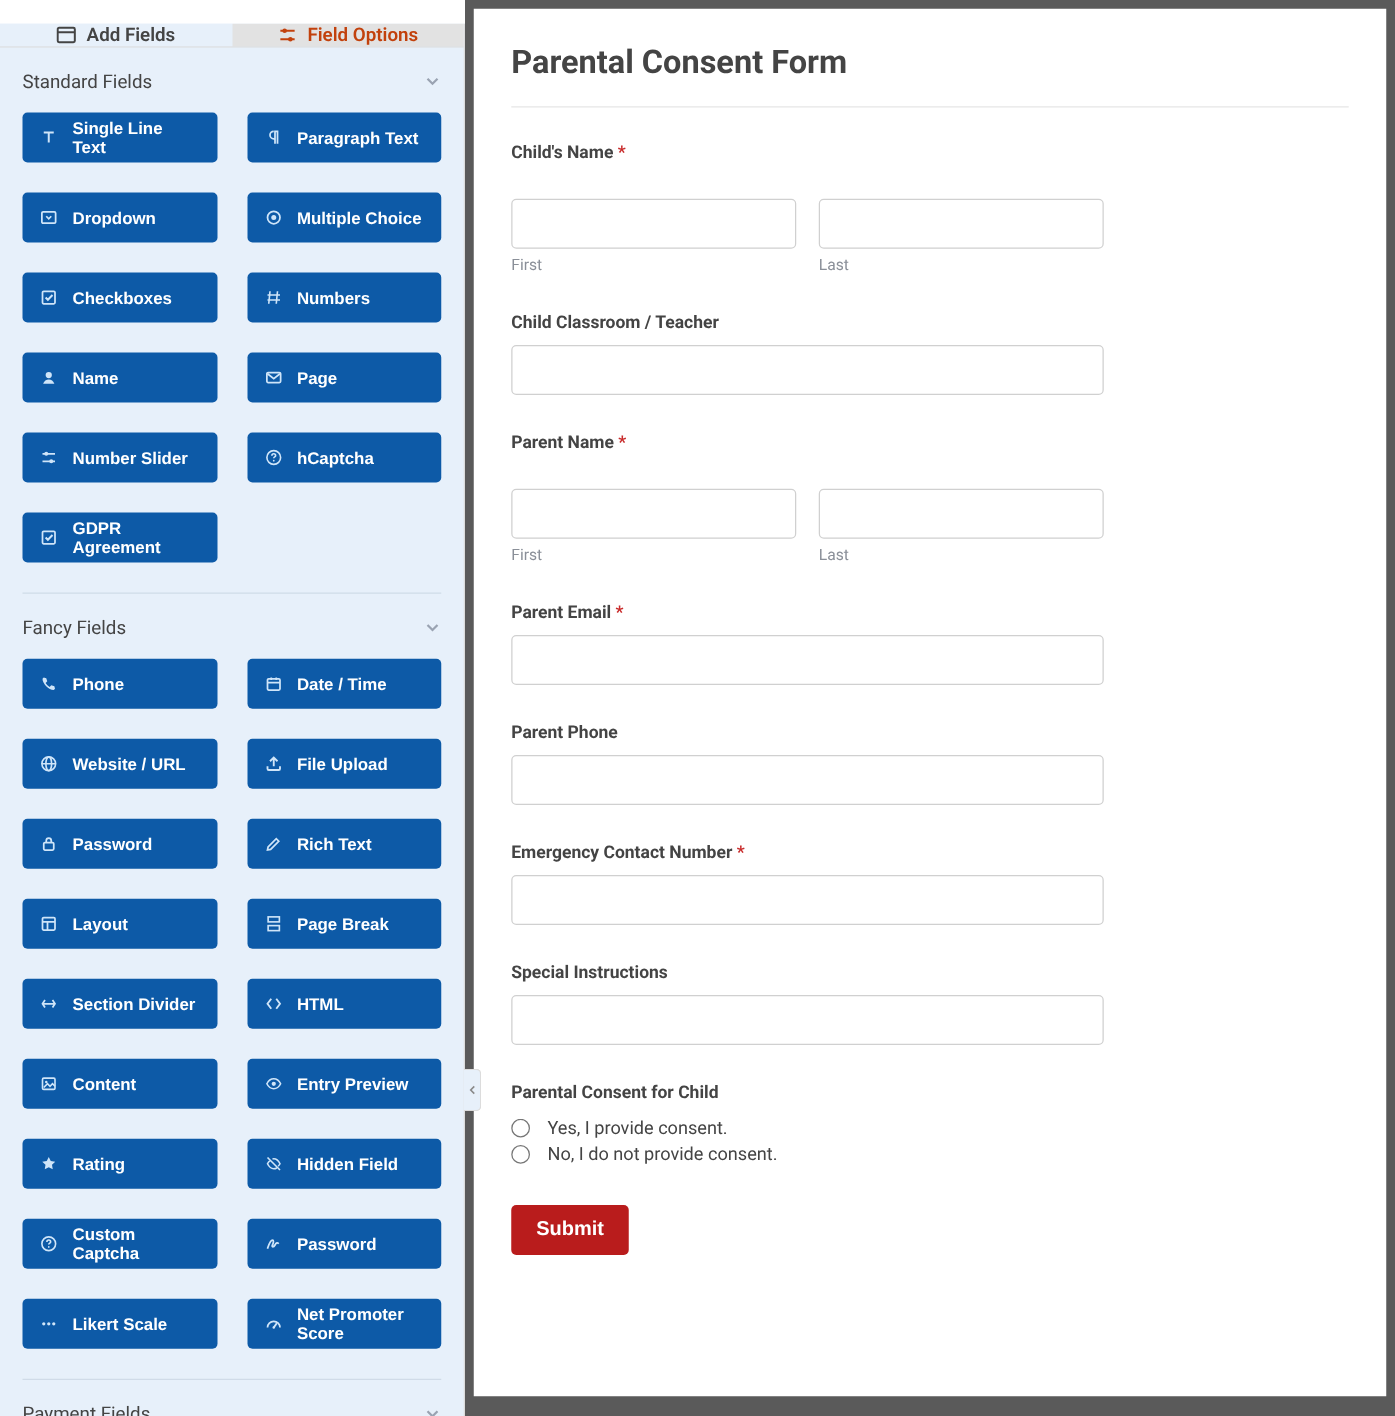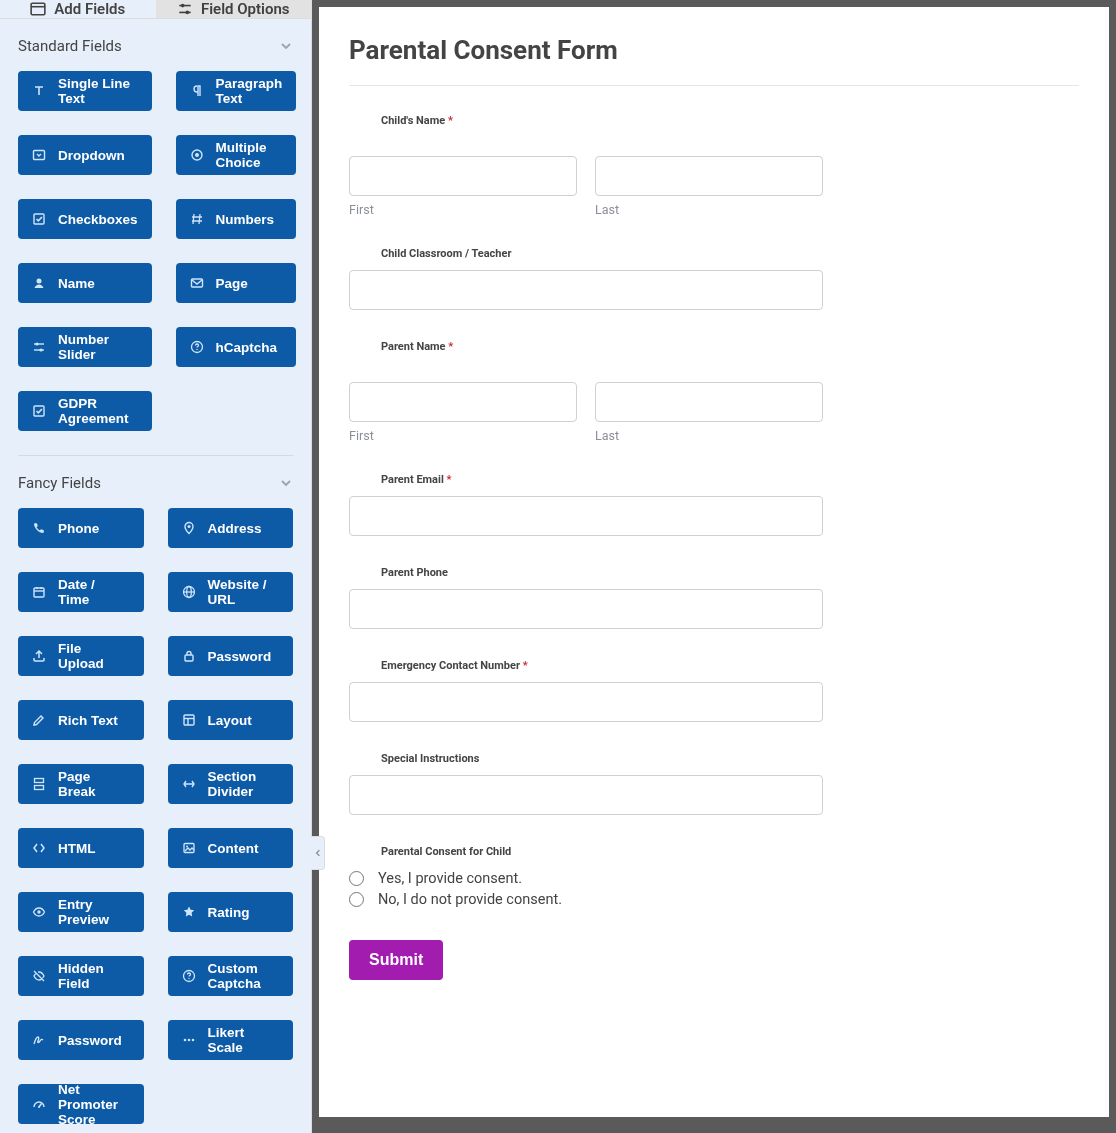--- a/index.html
+++ b/index.html
@@ -11,42 +11,43 @@
     height: 1133px;
     overflow: hidden;
     position: relative;
   }
   .app {
     display: flex;
     height: 100%;
   }
   
   .sidebar {
-    width: 312px;
+    width: 372px;
     background: #e7f0fa;
     border-right: 1px solid #dcdcdc;
     position: relative;
     flex-shrink: 0;
     display: flex;
     flex-direction: column;
+    margin-top: 19px;
   }
   .tabs {
     display: flex;
     height: 40px;
     border-bottom: 1px solid #dcdcdc;
   }
   .tab {
     flex: 1;
     display: flex;
     align-items: center;
     justify-content: center;
     gap: 8px;
     font-size: 15px;
     font-weight: 600;
-    color: #404040;
+    color: #c2410c;
     cursor: pointer;
     background: #e2e2e2;
   }
   .tab.active {
     background: #e7f0fa;
     color: #444;
   }
   .tab .icon {
     width: 16px; height: 16px;
     display: inline-flex;
@@ -139,26 +140,25 @@
     color: #444;
     padding-bottom: 20px;
     border-bottom: 1px solid #e6e6e6;
     margin-bottom: 28px;
   }
   .form-field {
     margin-bottom: 30px;
     max-width: 474px;
   }
   .form-label {
-    font-size: 11px;
+    font-size: 14px;
     font-weight: 700;
     color: #444;
     display: block;
     margin-bottom: 10px;
-    margin-left: 32px;
   }
   .req { color: #c92c2c; font-weight: 700; }
   .name-row {
     display: flex;
     gap: 18px;
   }
   .name-col { flex: 1; margin-top: 19px; }
   .text-input {
     width: 100%;
     height: 40px;
@@ -183,21 +183,21 @@
     padding: 2px 0;
     font-size: 14.5px;
     color: #444;
   }
   .radio-item input[type=radio] {
     width: 15px; height: 15px;
     border: 1px solid #aeb4be;
     accent-color: #888;
   }
   .submit-btn {
-    background: #a21caf;
+    background: #b91c1c;
     color: #fff;
     border: none;
     border-radius: 4px;
     padding: 11px 20px;
     font-size: 16px;
     font-weight: 600;
     cursor: pointer;
   }
   svg { display: block; }
 </style>
@@ -465,28 +465,20 @@
           </span>
       </div>
       <div class="field-grid" id="grid-fancy">
           <button class="field-btn">
             <span class="icon">
               <svg width="14" height="14" viewBox="0 0 14 14">
                 <use href="#ic-phone"></use>
               </svg>
             </span>
             <span>Phone</span>
-          </button>
-          <button class="field-btn">
-            <span class="icon">
-              <svg width="14" height="14" viewBox="0 0 14 14">
-                <use href="#ic-pin"></use>
-              </svg>
-            </span>
-            <span>Address</span>
           </button>
           <button class="field-btn">
             <span class="icon">
               <svg width="14" height="14" viewBox="0 0 14 14">
                 <use href="#ic-calendar"></use>
               </svg>
             </span>
             <span>Date / Time</span>
           </button>
           <button class="field-btn">

